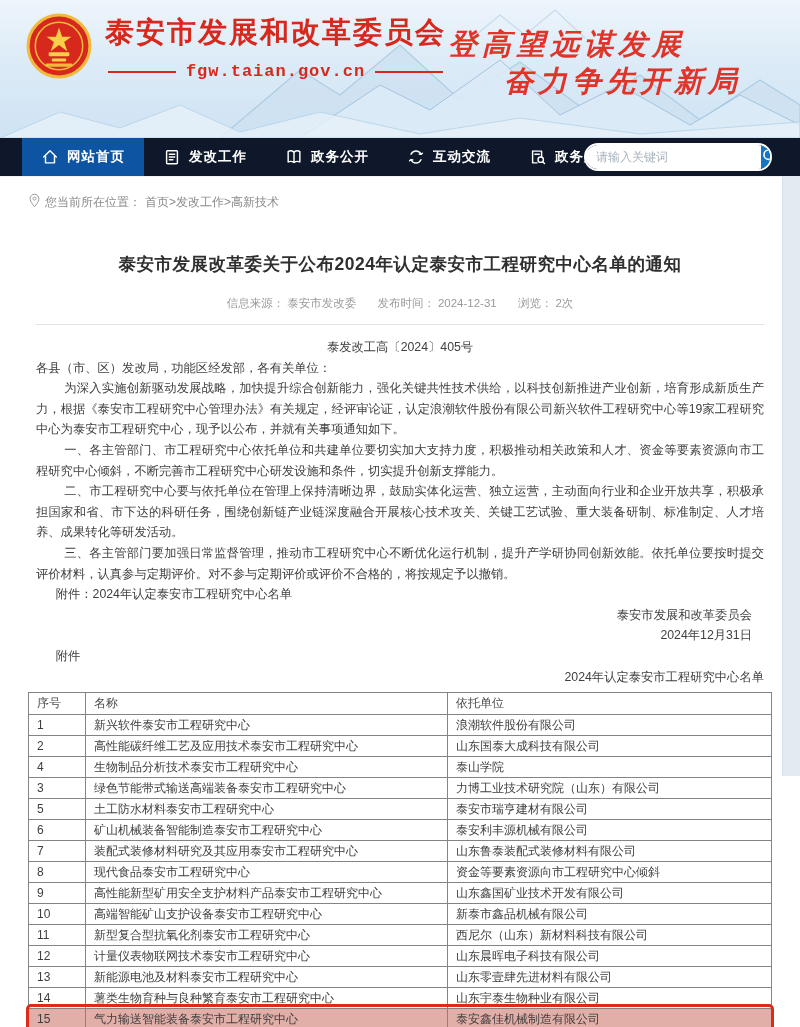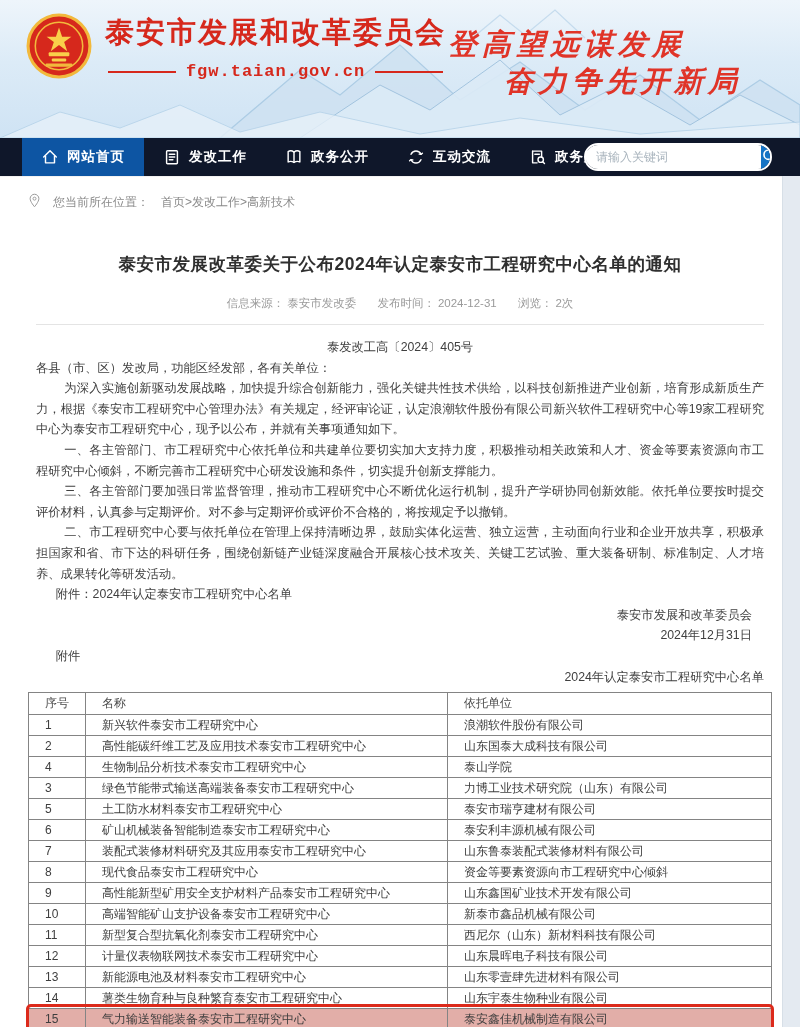--- a/index.html
+++ b/index.html
@@ -1,18 +1,18 @@
 <!DOCTYPE html>
 <html><head>
 <meta charset="utf-8">
 <style>
   * { margin:0; padding:0; box-sizing:border-box; }
   html,body { width:800px; height:1027px; overflow:hidden; background:#fff;
     font-family:"Liberation Sans", sans-serif; }
-  .page { position:relative; width:800px; height:1027px; }
+  .page { position:relative; width:800px; height:776px; }
 
   
   .banner { position:relative; height:138px; overflow:hidden;
     background:linear-gradient(180deg,#eef5fb 0%,#dcebf7 45%,#cfe3f4 100%); }
   .banner svg.mountains { position:absolute; left:0; top:0; width:100%; height:100%; }
   .brand { position:absolute; top:13px; left:26px; display:flex; align-items:flex-start; gap:13px; }
   .emblem { width:66px; height:66px; flex:0 0 auto; }
   .site-name { font-size:29px; font-weight:bold; color:#d6281c; letter-spacing:2px; }
   .site-url-row { display:flex; align-items:center; justify-content:center; margin-top:9px; gap:10px;font-family:Liberation Mono, monospace; }
   .url-dash { width:68px; height:2px; background:#d6281c; }
@@ -33,21 +33,21 @@
   .search { position:absolute; right:28px; top:5px; width:188px; height:28px;
     border:2px solid #fff; border-radius:15px; display:flex; overflow:hidden; }
   .search input { flex:1; border:0; outline:none; background:#fff; padding:0 10px;
     font-size:12px; color:#555; font-family:Liberation Sans, sans-serif; }
   .search input::placeholder { color:#a9b4bd; }
   .search-btn { width:46px; border:0; background:#1674c5; display:flex;
     align-items:center; justify-content:center; cursor:pointer; }
 
   
   .breadcrumb { height:46px; padding:17px 0 0 28px; font-size:12px; color:#8a8a8a;
-    display:flex; align-items:flex-start; gap:12px; border-top:1px solid #f2f2f2; background:#fff; }
+    display:flex; align-items:flex-start; gap:4px; border-top:1px solid #f2f2f2; background:#fff; }
   .pin { width:13px; height:15px; margin-top:-1px; }
   .crumb-path { color:#8a8a8a; cursor:pointer; }
 
   
   main { padding:0 36px; }
   h1.title { margin:30px 6px 0; text-align:center; font-size:17.5px; line-height:24px;
     font-weight:bold; color:#2f2f2f; letter-spacing:.5px; }
   .meta { margin-top:20px; text-align:center; font-size:11.5px; color:#9a9a9a; }
   .meta span { margin:0 9px; }
   .meta .val { margin-left:-6px; color:#9a9a9a; }
@@ -57,21 +57,21 @@
   .salute { }
   .para { text-indent:2.3em; text-align:justify; }
   .attach-line { text-indent:1.6em; }
   .sign { text-align:right; padding-right:12px; }
   .attach-label { text-indent:1.6em; }
   .table-title { text-align:right; }
 
   
   .table-wrap { position:relative; margin:5px -8px 0; }
   table { width:100%; border-collapse:collapse; table-layout:fixed; }
-  th,td { border:1px solid #848484; padding:0 16px; font-size:12px; font-weight:400;
+  th,td { border:1px solid #848484; padding:0 8px; font-size:12px; font-weight:400;
     color:#3e3e3e; text-align:left; height:21px; overflow:hidden; white-space:nowrap; }
   th { height:22px; color:#4a4a4a; }
   col.c1 { width:57px; } col.c2 { width:362px; }
   tr.tinted td { background:rgba(186,62,48,.42); }
   .red-box { position:absolute; left:-2px; right:-2px; top:312px; height:48px;
     border:3px solid #dc2a1b; border-radius:5px; pointer-events:none; }
 
   
   .side-strip { position:absolute; right:0; top:176px; bottom:0; width:18px;
     background:#e4eaf1; border-left:1px solid #d7dfe7; }
@@ -207,22 +207,22 @@
       <span>浏览：</span><span class="val">2次</span>
     </div>
 
     <hr class="divider">
 
     <div class="article-body">
       <div class="doc-no">泰发改工高〔2024〕405号</div>
       <div class="salute">各县（市、区）发改局，功能区经发部，各有关单位：</div>
       <p class="para">为深入实施创新驱动发展战略，加快提升综合创新能力，强化关键共性技术供给，以科技创新推进产业创新，培育形成新质生产力，根据《泰安市工程研究中心管理办法》有关规定，经评审论证，认定浪潮软件股份有限公司新兴软件工程研究中心等19家工程研究中心为泰安市工程研究中心，现予以公布，并就有关事项通知如下。</p>
       <p class="para">一、各主管部门、市工程研究中心依托单位和共建单位要切实加大支持力度，积极推动相关政策和人才、资金等要素资源向市工程研究中心倾斜，不断完善市工程研究中心研发设施和条件，切实提升创新支撑能力。</p>
+      <p class="para">二、市工程研究中心要与依托单位在管理上保持清晰边界，鼓励实体化运营、独立运营，主动面向行业和企业开放共享，积极承担国家和省、市下达的科研任务，围绕创新链产业链深度融合开展核心技术攻关、关键工艺试验、重大装备研制、标准制定、人才培养、成果转化等研发活动。</p>
       <p class="para">三、各主管部门要加强日常监督管理，推动市工程研究中心不断优化运行机制，提升产学研协同创新效能。依托单位要按时提交评价材料，认真参与定期评价。对不参与定期评价或评价不合格的，将按规定予以撤销。</p>
-      <p class="para">二、市工程研究中心要与依托单位在管理上保持清晰边界，鼓励实体化运营、独立运营，主动面向行业和企业开放共享，积极承担国家和省、市下达的科研任务，围绕创新链产业链深度融合开展核心技术攻关、关键工艺试验、重大装备研制、标准制定、人才培养、成果转化等研发活动。</p>
       <div class="attach-line">附件：2024年认定泰安市工程研究中心名单</div>
       <div class="sign">泰安市发展和改革委员会</div>
       <div class="sign">2024年12月31日</div>
       <div class="attach-label">附件</div>
       <div class="table-title">2024年认定泰安市工程研究中心名单</div>
     </div>
 
     <div class="table-wrap">
       <table>
         <colgroup>

